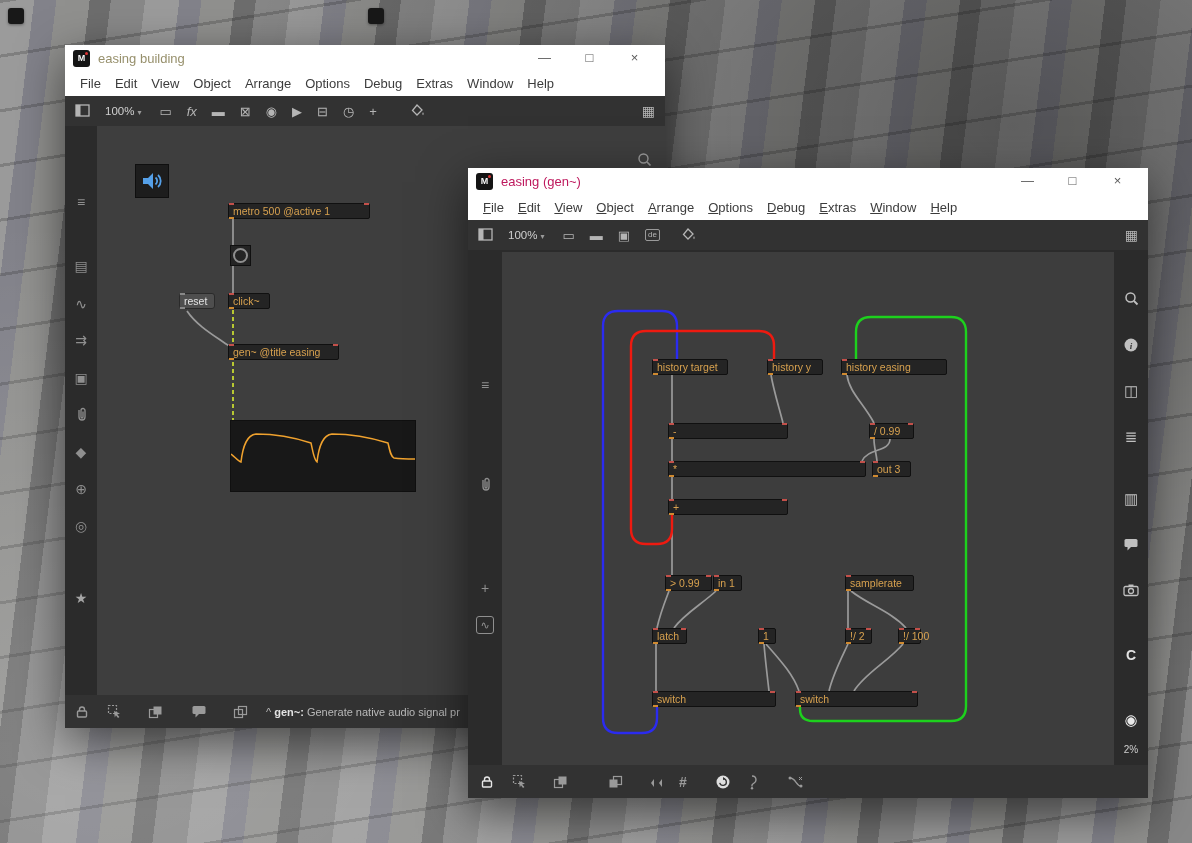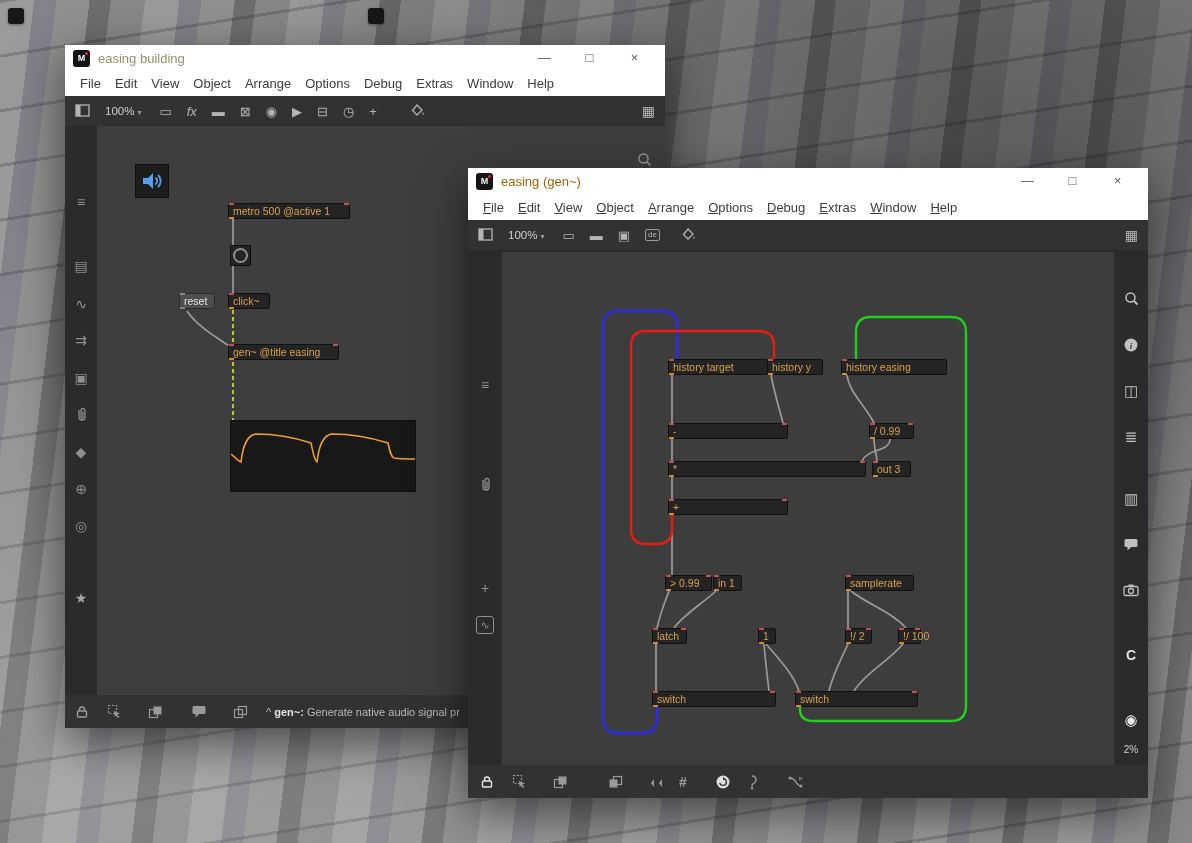--- a/index.html
+++ b/index.html
@@ -13,21 +13,21 @@
          #8a8a8a;}
   .desktop-icon{position:absolute;width:16px;height:16px;background:#181818;border-radius:3px;box-shadow:0 1px 3px rgba(0,0,0,.4);}
 
   
   .window{position:absolute;box-shadow:0 14px 44px rgba(0,0,0,.55);background:#2b2b2b;}
   .back{left:65px;top:45px;width:600px;z-index:1;}
   .front{left:468px;top:168px;width:680px;z-index:2;}
   .titlebar{height:26px;background:#ffffff;display:flex;align-items:center;padding:0 8px;gap:8px;}
   .title{font-size:13px;}
   .back .title{color:#97906c;}
-  .front .title{color:#a16207;}
+  .front .title{color:#be185d;}
   .max-logo{width:17px;height:17px;background:#141414;border-radius:3px;color:#f5f5f5;
             font-size:9px;font-weight:bold;display:flex;align-items:center;justify-content:center;position:relative;flex:0 0 auto;}
   .max-logo::after{content:"";position:absolute;right:2px;top:2px;width:3px;height:3px;background:#d33;border-radius:50%;}
   .win-controls{margin-left:auto;display:flex;}
   .win-controls span{width:45px;text-align:center;color:#5a5a5a;font-size:13px;line-height:26px;}
   .menubar{background:#ffffff;display:flex;align-items:center;padding:0 8px;}
   .back .menubar{height:25px;}
   .front .menubar{height:26px;}
   .menubar span{display:inline-block;padding:0 7px;font-size:13px;color:#3c3c3c;}
   .front .menubar span::first-letter{text-decoration:underline;}
@@ -156,21 +156,21 @@
         <path class="signal" d="M136 184 L136 219" stroke="#b8c832"></path>
         <path class="signal" d="M136 236 L136 294" stroke="#b8c832"></path>
       </svg>
       <div class="audio-btn" style="left:38px;top:38px">
         <svg width="24" height="24" viewBox="0 0 24 24">
           <polygon points="3,9 8,9 13,4 13,20 8,15 3,15" fill="#55a0e8"></polygon>
           <path d="M15.5 8.5 a4.5 4.5 0 0 1 0 7" fill="none" stroke-width="1.8" stroke="#55a0e8"></path>
           <path d="M18 6 a8 8 0 0 1 0 12" fill="none" stroke-width="1.8" stroke="#55a0e8"></path>
         </svg>
       </div>
-      <div class="maxbox" style="left:131px;top:77px;width:122px"><span>metro 500 @active 1</span><i class="ri"></i></div>
+      <div class="maxbox" style="left:131px;top:77px;width:142px"><span>metro 500 @active 1</span><i class="ri"></i></div>
       <div class="bangbtn" style="left:133px;top:119px">
           <i></i>
         </div>
       <div class="maxbox msg" style="left:82px;top:167px;width:36px"><span>reset</span></div>
       <div class="maxbox" style="left:131px;top:167px;width:42px"><span>click~</span></div>
       <div class="maxbox" style="left:131px;top:218px;width:111px"><span>gen~ @title easing</span><i class="ri"></i></div>
       <div class="scope" style="left:133px;top:294px;width:184px;height:70px">
         <svg width="184" height="70" viewBox="0 0 184 70">
           <path fill="none" stroke-width="1.5" d="M0 33 C4 36 7 40 10 41 C12 24 16 14 25 13 C47 13 65 17 80 22 C82 31 83 39 86 41 C88 24 92 14 101 13 C123 13 141 17 157 22 C159 31 160 36 163 37 C170 38 177 38 184 38" stroke="#f0a22e"></path>
         </svg>
@@ -287,21 +287,21 @@
         <path class="cord" d="M264 392 C278 408 291 422 297 439"></path>
         <path class="cord" d="M346 339 L346 376"></path>
         <path class="cord" d="M349 339 C365 352 390 360 404 376"></path>
         <path class="cord" d="M346 392 C340 405 331 422 327 439"></path>
         <path class="cord" d="M401 392 C388 408 362 422 352 439"></path>
 
         <path class="loopcable" d="M155 455 L155 466 Q155 481 140 481 L116 481 Q101 481 101 466 L101 74 Q101 59 116 59 L160 59 Q175 59 175 74 L175 107" stroke="#2b2bf0"></path>
         <path class="loopcable" d="M170 263 L170 277 Q170 292 155 292 L144 292 Q129 292 129 277 L129 94 Q129 79 144 79 L257 79 Q272 79 272 94 L272 107" stroke="#ee1a10"></path>
         <path class="loopcable" d="M298 455 L298 457 Q298 469 311 469 L449 469 Q464 469 464 454 L464 80 Q464 65 449 65 L369 65 Q354 65 354 80 L354 107" stroke="#1dd11d"></path>
       </svg>
-      <div class="maxbox" style="left:166px;top:107px;width:100px"><span>history target</span></div>
+      <div class="maxbox" style="left:150px;top:107px;width:76px"><span>history target</span></div>
       <div class="maxbox" style="left:265px;top:107px;width:56px"><span>history y</span></div>
       <div class="maxbox" style="left:339px;top:107px;width:106px"><span>history easing</span></div>
       <div class="maxbox" style="left:166px;top:171px;width:120px"><span>-</span><i class="ri"></i></div>
       <div class="maxbox" style="left:367px;top:171px;width:45px"><span>/ 0.99</span><i class="ri"></i></div>
       <div class="maxbox" style="left:166px;top:209px;width:198px"><span>*</span><i class="ri"></i></div>
       <div class="maxbox" style="left:370px;top:209px;width:39px"><span>out 3</span></div>
       <div class="maxbox" style="left:166px;top:247px;width:120px"><span>+</span><i class="ri"></i></div>
       <div class="maxbox" style="left:163px;top:323px;width:47px"><span>&gt; 0.99</span><i class="ri"></i></div>
       <div class="maxbox" style="left:211px;top:323px;width:29px"><span>in 1</span></div>
       <div class="maxbox" style="left:343px;top:323px;width:69px"><span>samplerate</span></div>

